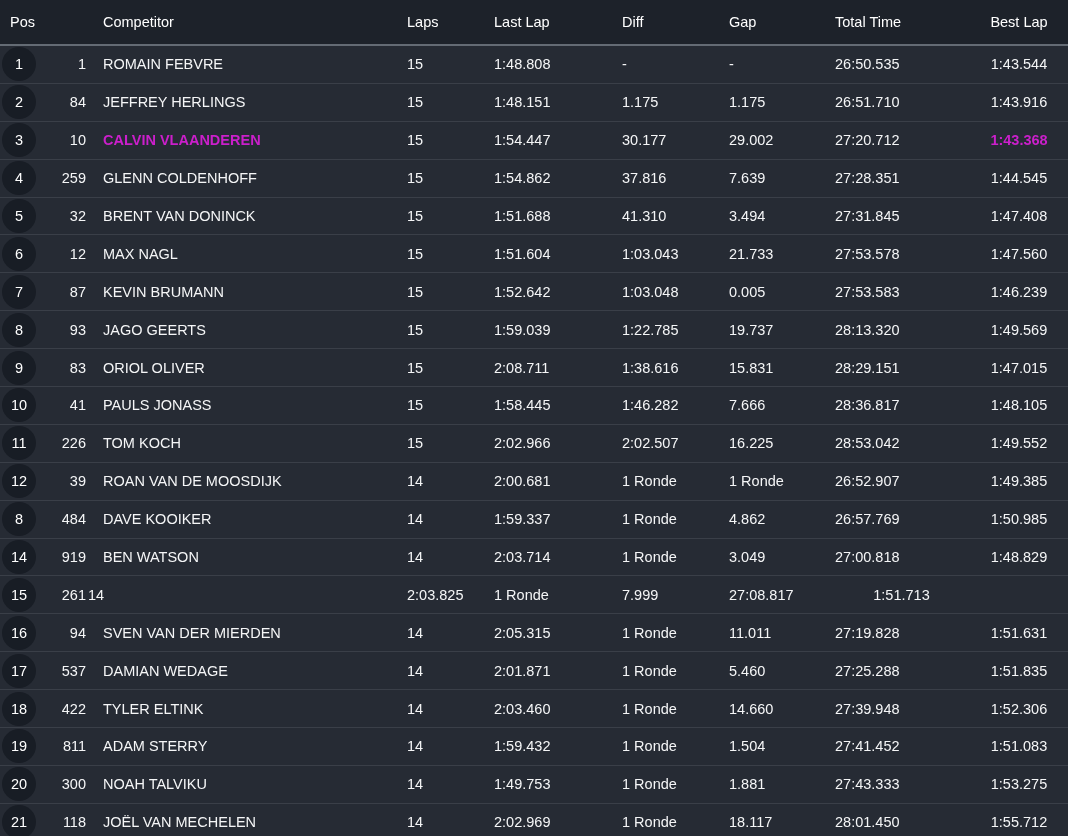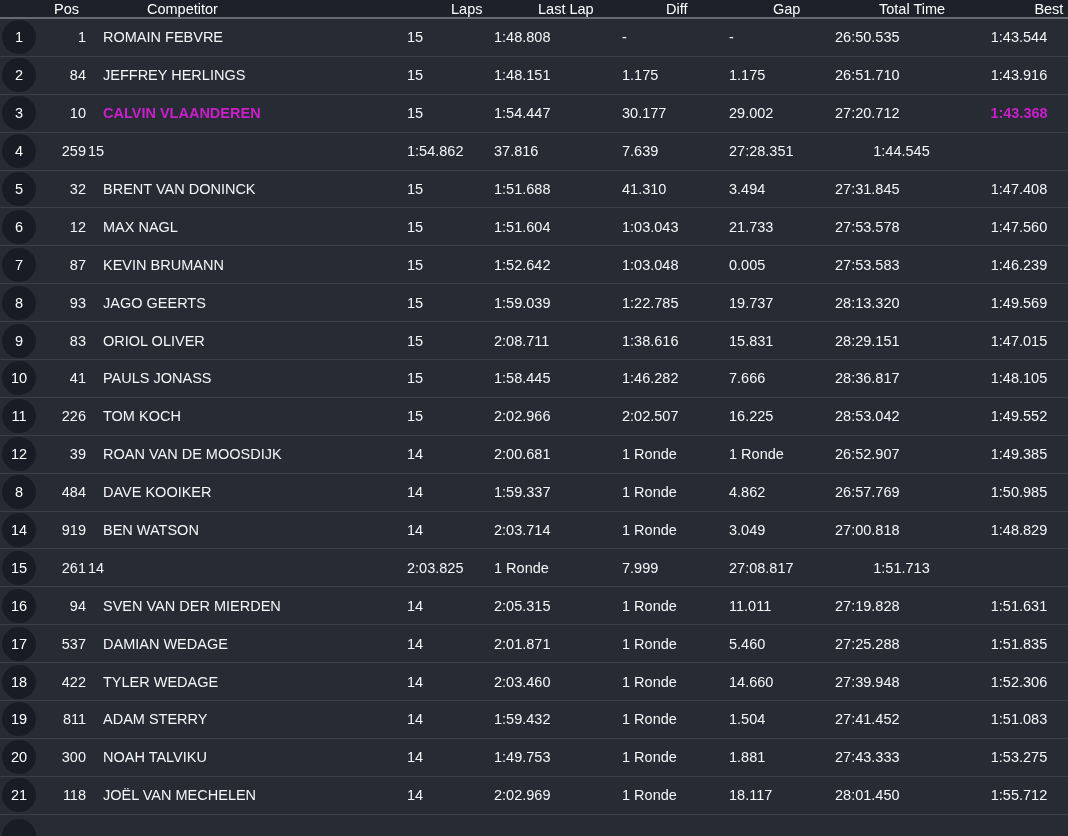--- a/index.html
+++ b/index.html
@@ -12,25 +12,24 @@
     color:#f5f6f7;
     font-size:14.5px;
   }
   .grid-row{
     display:grid;
     grid-template-columns:46px 40px 319px 87px 128px 107px 106px 151px 84px;
     align-items:center;
     width:1068px;
   }
   .hdr{
-    height:19px;
+    height:46px;
     background:var(--header-bg,#1d222a);
     border-bottom:2px solid #646b74;
     box-sizing:border-box;
-    padding-left:44px;
   }
   .hdr .cell{font-weight:400;color:#ffffff;}
   .row{
     height:37.9px;
     border-bottom:1px solid #3a3f48;
     box-sizing:border-box;
     background:var(--row-bg,#262b34);
   }
   .cell{
     overflow:hidden;
@@ -116,20 +115,21 @@
     <div class="cell">29.002</div>
     <div class="cell">27:20.712</div>
     <div class="cell best">1:43.368</div>
   </div>
 
   <div class="grid-row row">
     <div class="poswrap">
       <div class="poscircle">4</div>
     </div>
     <div class="cell num">259</div>
+    <div class="cell name">GLENN COLDENHOFF</div>
     <div class="cell">15</div>
     <div class="cell">1:54.862</div>
     <div class="cell">37.816</div>
     <div class="cell">7.639</div>
     <div class="cell">27:28.351</div>
     <div class="cell best">1:44.545</div>
   </div>
 
   <div class="grid-row row">
     <div class="poswrap">
@@ -310,21 +310,21 @@
     <div class="cell">5.460</div>
     <div class="cell">27:25.288</div>
     <div class="cell best">1:51.835</div>
   </div>
 
   <div class="grid-row row">
     <div class="poswrap">
       <div class="poscircle">18</div>
     </div>
     <div class="cell num">422</div>
-    <div class="cell name">TYLER WEDAGE</div>
+    <div class="cell name">TYLER ELTINK</div>
     <div class="cell">14</div>
     <div class="cell">2:03.460</div>
     <div class="cell">1 Ronde</div>
     <div class="cell">14.660</div>
     <div class="cell">27:39.948</div>
     <div class="cell best">1:52.306</div>
   </div>
 
   <div class="grid-row row">
     <div class="poswrap">

